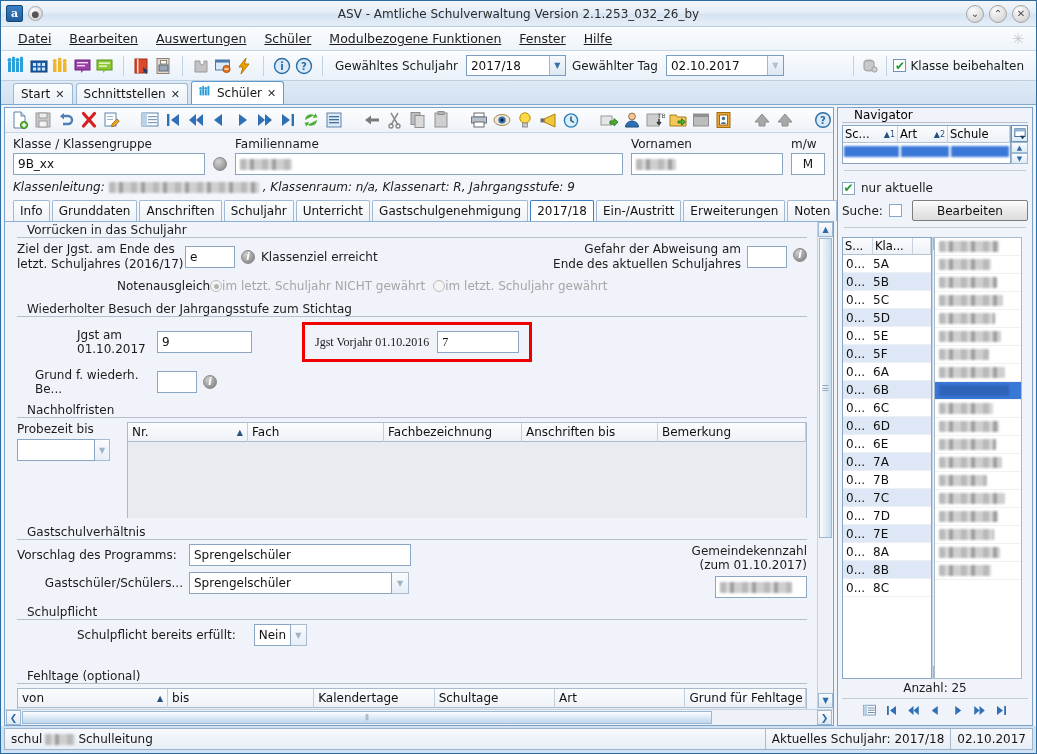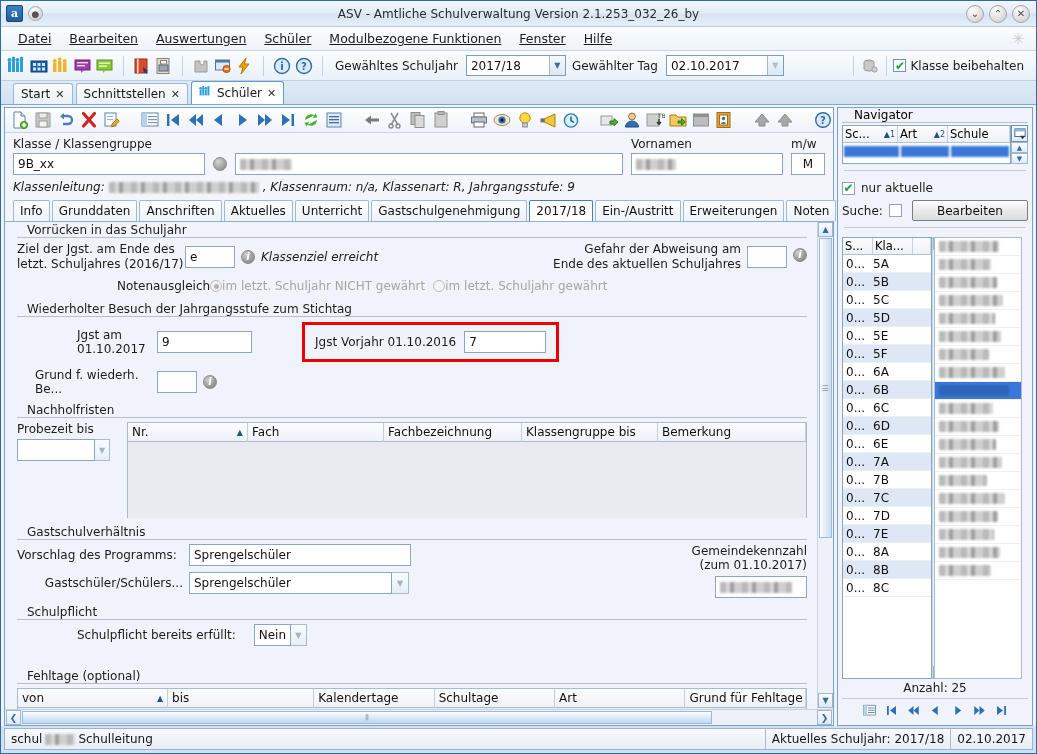--- a/index.html
+++ b/index.html
@@ -221,21 +221,21 @@
     width: 12px; height: 12px; border-radius: 50%;
     border: 1px solid #bcbcbc; background: #f4f4f4;
     display: inline-flex; align-items: center; justify-content: center;
     vertical-align: middle;
   }
   .radio.sel::after {
     content: ''; width: 5px; height: 5px; border-radius: 50%; background: #b3b3b3;
   }
   .hl-box {
     border: 3px solid #ee0000; padding: 6px 10px;
-    display: inline-flex; align-items: center; gap: 8px;
+    display: inline-flex; align-items: center; gap: 8px; font-family: Liberation Serif, serif;
   }
   
   .tbl { border: 1px solid #a9bccf; background: #eceef4; }
   .tbl .thead {
     display: flex; height: 19px; align-items: center;
     background: linear-gradient(180deg,#fbfcfe,#eef2f8);
     border-bottom: 1px solid #a9bccf; font-size: 12px; color: #111;
   }
   .tbl .th {
     padding: 0 4px; border-right: 1px solid #c2cfdd; height: 19px;
@@ -758,20 +758,21 @@
       <div class="hdrfields">
         <div class="hdrrow">
           <div class="hdrcol" style="width:192px">
             <span>Klasse / Klassengruppe</span>
             <div class="txtinput">
               <span>9B_xx</span>
             </div>
           </div>
           <div class="ball"></div>
           <div class="hdrcol" style="flex:1 1 auto;min-width:0">
+            <span>Familienname</span>
             <div class="txtinput">
               <div class="redact" style="width:52px"></div>
             </div>
           </div>
           <div class="hdrcol" style="width:152px">
             <span>Vornamen</span>
             <div class="txtinput">
               <div class="redact" style="width:40px"></div>
             </div>
           </div>
@@ -787,21 +788,21 @@
       <div class="classline">
         <span>Klassenleitung:</span>
         <span class="redact" style="width:150px;display:inline-block"></span>
         <span>, Klassenraum: n/a, Klassenart: R, Jahrgangsstufe: 9</span>
       </div>
 
       <div class="formtabs">
         <div class="ftab">Info</div>
         <div class="ftab">Grunddaten</div>
         <div class="ftab">Anschriften</div>
-        <div class="ftab">Aktuelles</div>
+        <div class="ftab">Schuljahr</div>
         <div class="ftab">Unterricht</div>
         <div class="ftab">Gastschulgenehmigung</div>
         <div class="ftab active">2017/18</div>
         <div class="ftab">Ein-/Austritt</div>
         <div class="ftab">Erweiterungen</div>
         <div class="ftab">Noten</div>
         <div class="ftab">Person</div>
       </div>
 
       <div class="formarea">
@@ -812,21 +813,21 @@
             <span class="gtitle">Vorrücken in das Schuljahr</span>
             <div style="display:flex;align-items:center;margin-top:-2px">
               <div style="width:168px;line-height:15px">
                 <div class="lbl">Ziel der Jgst. am Ende des</div>
                 <div class="lbl">letzt. Schuljahres (2016/17)</div>
               </div>
               <div class="txtinput" style="width:50px">
                 <span>e</span>
               </div>
               <div class="ball i" style="margin:0 6px 0 6px">i</div>
-              <span class="lbl" style="font-style:italic">Klassenziel erreicht</span>
+              <span class="lbl" style="">Klassenziel erreicht</span>
               <div style="margin-left:auto;display:flex;align-items:center;gap:6px">
                 <div style="text-align:right;line-height:15px">
                   <div class="lbl">Gefahr der Abweisung am</div>
                   <div class="lbl">Ende des aktuellen Schuljahres</div>
                 </div>
                 <div class="txtinput" style="width:40px">
                   <span></span>
                 </div>
                 <div class="ball i">i</div>
               </div>
@@ -878,21 +879,21 @@
                 </div>
               </div>
               <div class="tbl" style="flex:1 1 auto;height:96px">
                 <div class="thead">
                   <div class="th" style="width:120px">
                     <span>Nr.</span>
                     <span class="sortasc" style="margin-left:auto">▲</span>
                   </div>
                   <div class="th" style="width:136px">Fach</div>
                   <div class="th" style="width:138px">Fachbezeichnung</div>
-                  <div class="th" style="width:136px">Klassengruppe bis</div>
+                  <div class="th" style="width:136px">Anschriften bis</div>
                   <div class="th" style="flex:1 1 auto">Bemerkung</div>
                 </div>
                 <div class="tbody" style="height:76px"></div>
               </div>
             </div>
           </div>
 
           <div class="grp" style="margin-top:8px">
             <div class="grpline"></div>
             <span class="gtitle">Gastschulverhältnis</span>

